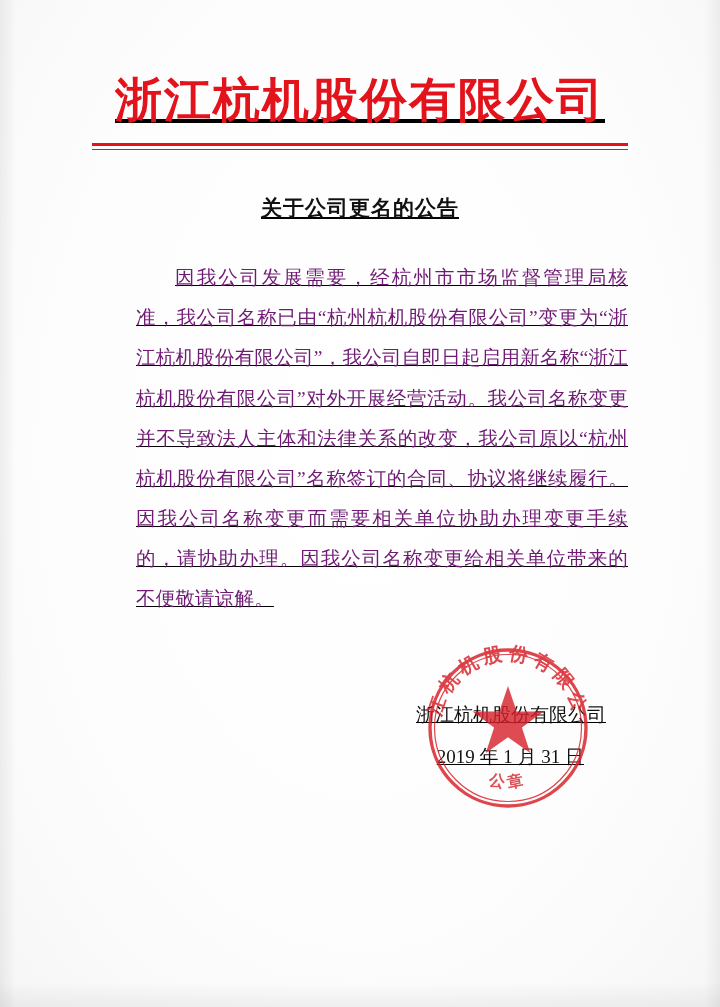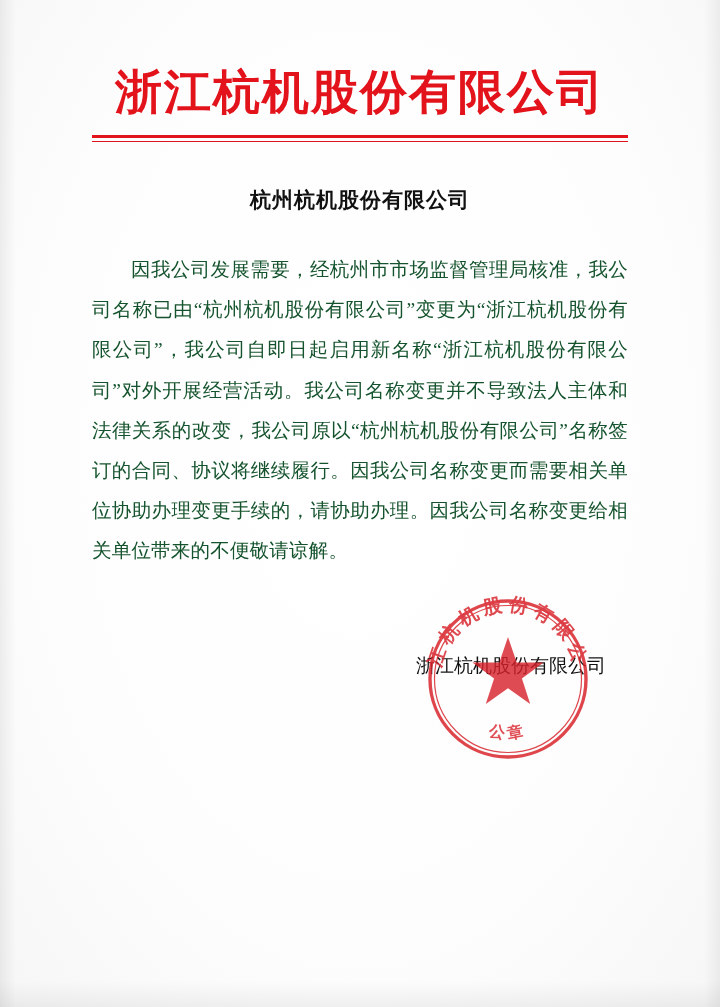--- a/index.html
+++ b/index.html
@@ -34,22 +34,23 @@
   }
   .edge-shadow-bottom {
     position: absolute;
     left: 0; bottom: 0; width: 100%; height: 26px;
     background: linear-gradient(to top, rgba(0,0,0,0.05), rgba(0,0,0,0));
   }
 
   .doc {
     position: absolute;
     inset: 0;
-    padding: 0 92px;
+    padding: 8px 92px;
     box-sizing: border-box;
+    text-decoration: underline;
   }
 
   
   .letterhead {
     padding-top: 66px;
     text-align: center;
   }
   .company-name {
     color: #e3131c;
     font-family: "DejaVu Serif", "Liberation Serif", serif;
@@ -83,24 +84,25 @@
     font-size: 21px;
     letter-spacing: 1px;
     color: #111;
   }
 
   
   .body-text {
     margin-top: 36px;
     font-size: 19.5px;
     line-height: 2.06;
-    color: #14532d;
+    color: #701a75;
     text-align: justify;
     text-justify: inter-ideograph;
     letter-spacing: 0.2px;
+    margin-left: 44px;
   }
   .body-text p {
     margin: 0;
     text-indent: 2em;
   }
 
   
   .signature {
     margin-top: 74px;
     position: relative;
@@ -143,21 +145,21 @@
 <div class="doc">
 
   <div class="letterhead">
     <div class="company-name">浙江杭机股份有限公司</div>
     <div class="rule-group">
       <div class="rule-thick"></div>
       <div class="rule-thin"></div>
     </div>
   </div>
 
-  <div class="doc-title">杭州杭机股份有限公司</div>
+  <div class="doc-title">关于公司更名的公告</div>
 
   <div class="body-text">
     <p>因我公司发展需要，经杭州市市场监督管理局核准，我公司名称已由“杭州杭机股份有限公司”变更为“浙江杭机股份有限公司”，我公司自即日起启用新名称“浙江杭机股份有限公司”对外开展经营活动。我公司名称变更并不导致法人主体和法律关系的改变，我公司原以“杭州杭机股份有限公司”名称签订的合同、协议将继续履行。因我公司名称变更而需要相关单位协助办理变更手续的，请协助办理。因我公司名称变更给相关单位带来的不便敬请谅解。</p>
   </div>
 
   <div class="signature">
 
     <div class="seal">
       <svg width="172" height="172" viewBox="0 0 172 172" xmlns="http://www.w3.org/2000/svg">
         <g fill="none" stroke="#d8222a" stroke-width="3.4" opacity="0.95">
@@ -172,19 +174,20 @@
         <text class="seal-text" fill="#d8222a" font-size="19" letter-spacing="5" opacity="0.93">
           <textPath href="#sealArcTop" startOffset="50%" text-anchor="middle">浙江杭机股份有限公司</textPath>
         </text>
         <text class="seal-text" fill="#d8222a" font-size="16" letter-spacing="4" opacity="0.9">
           <textPath href="#sealArcBottom" startOffset="50%" text-anchor="middle">公章</textPath>
         </text>
       </svg>
     </div>
 
     <span class="sig-line">浙江杭机股份有限公司</span>
+    <span class="sig-line date">2019 年 1 月 31 日</span>
   </div>
 
 </div>
 
 <div class="edge-shadow-left"></div>
 <div class="edge-shadow-right"></div>
 <div class="edge-shadow-bottom"></div>
 
 </body></html>

